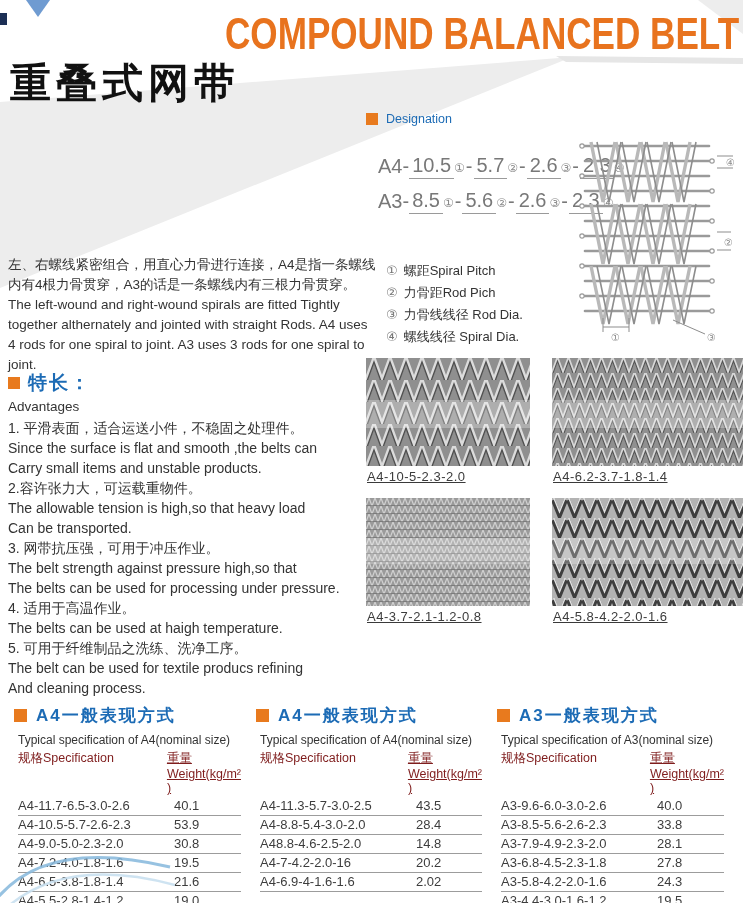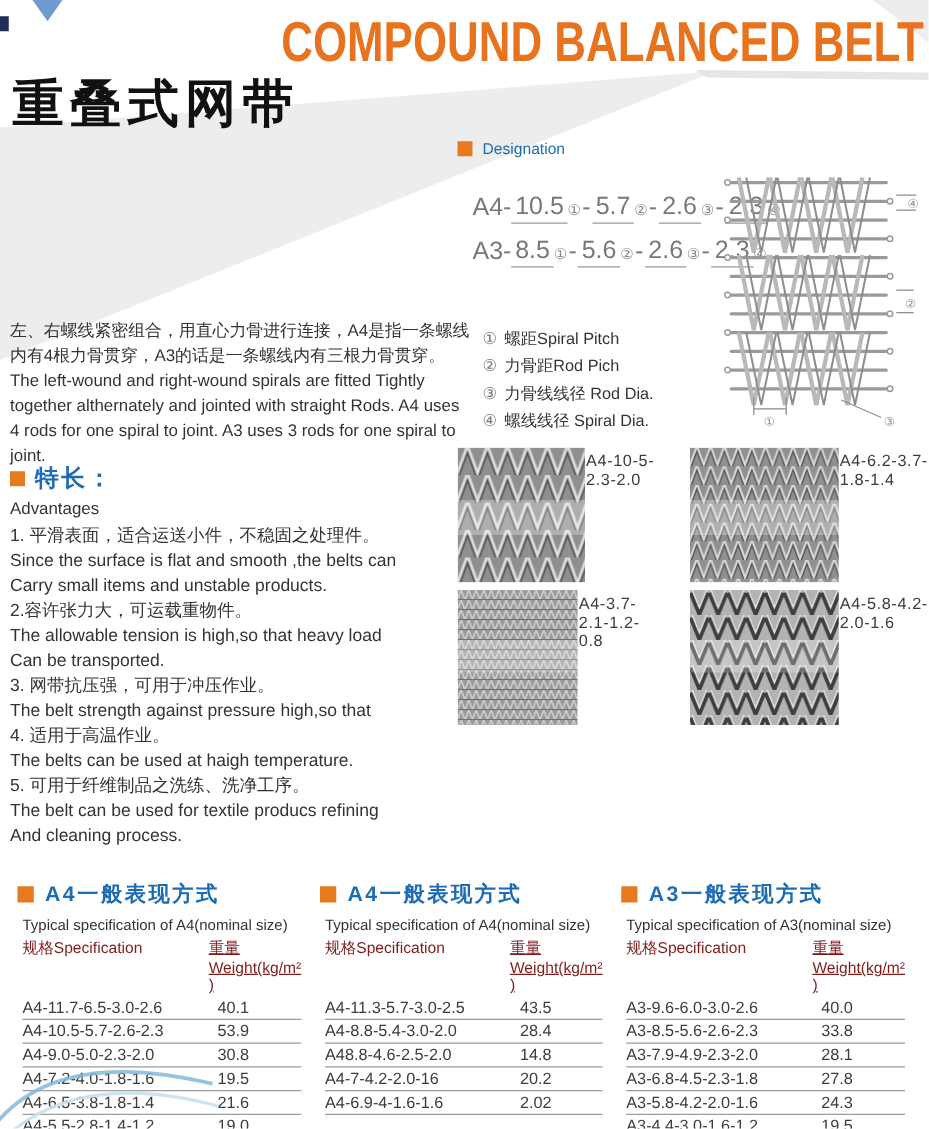--- a/index.html
+++ b/index.html
@@ -45,21 +45,21 @@
   .mesh-drawing{position:absolute;left:207px;top:20px;}
 
   
   .advantages{position:absolute;left:8px;top:370px;width:370px;}
   .advantages .en-label{font-size:13.5px;margin-top:3px;color:#333;}
   .adv-lines{margin-top:4px;font-size:14px;line-height:20px;color:#333;}
 
   
   .photo-grid{position:absolute;left:366px;top:358px;width:377px;
               display:grid;grid-template-columns:164px 191px;column-gap:22px;row-gap:6px;}
-  .photo-cell{display:flex;flex-direction:row;}
+  .photo-cell{display:flex;flex-direction:column;text-decoration:underline;}
   .photo-img{height:108px;overflow:hidden;}
   .photo-img svg{display:block;}
   .photo-caption{font-size:13px;color:#3c3c3c;padding:3px 0 8px 1px;letter-spacing:0.5px;}
 
   
   .tables{position:absolute;left:8px;top:704px;width:730px;
           display:grid;grid-template-columns:237px 236px 237px;column-gap:5px;}
   .spec-table{padding:0 4px;}
   .t-title{display:flex;align-items:center;gap:9px;margin-left:2px;}
   .t-title .sq{width:13px;height:13px;}
@@ -250,20 +250,21 @@
           <div class="adv-line">2.容许张力大，可运载重物件。</div>
 
           <div class="adv-line">The allowable tension is high,so that heavy load</div>
 
           <div class="adv-line">Can be transported.</div>
 
           <div class="adv-line">3. 网带抗压强，可用于冲压作业。</div>
 
           <div class="adv-line">The belt strength against pressure high,so that</div>
 
+          <div class="adv-line">The belts can be used for processing under pressure.</div>
 
           <div class="adv-line">4. 适用于高温作业。</div>
 
           <div class="adv-line">The belts can be used at haigh temperature.</div>
 
           <div class="adv-line">5. 可用于纤维制品之洗练、洗净工序。</div>
 
           <div class="adv-line">The belt can be used for textile producs refining</div>
 
           <div class="adv-line">And cleaning process.</div>

